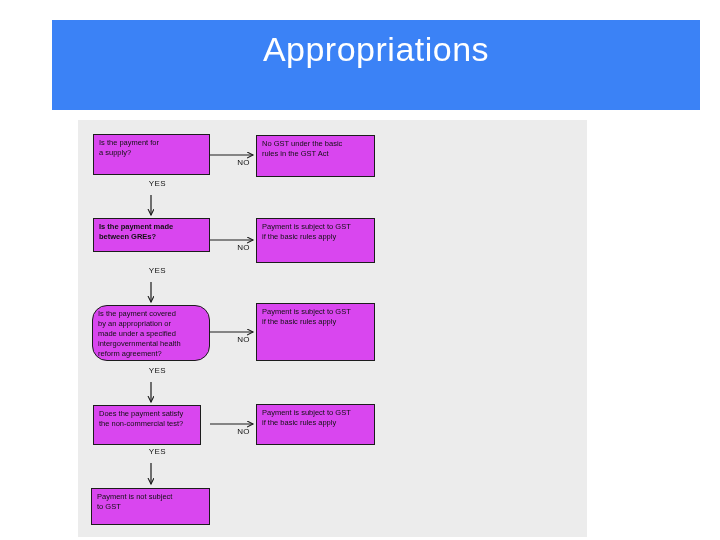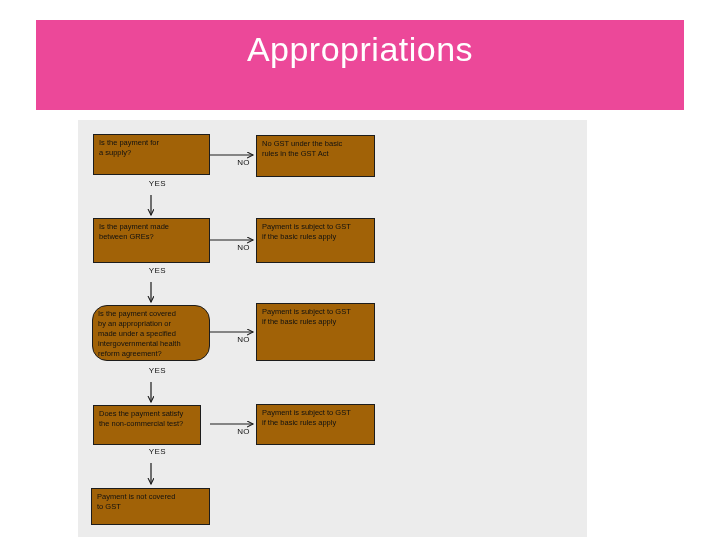--- a/index.html
+++ b/index.html
@@ -5,52 +5,52 @@
   html, body { margin: 0; padding: 0; background: #ffffff; }
   #slide {
     position: relative;
     width: 720px; height: 540px;
     background: #ffffff;
     overflow: hidden;
     font-family: "Liberation Sans", sans-serif;
   }
   
   #band {
-    position: absolute; left: 36px; top: 20px;
+    position: absolute; left: 52px; top: 20px;
     width: 648px; height: 90px;
-    background: #ec4899;
+    background: #3b82f6;
   }
   #band h1 {
     margin: 0; padding-top: 10px;
     text-align: center;
     font-family: "Liberation Sans", sans-serif;
     font-size: 34px; font-weight: 400;
     letter-spacing: 0.5px;
     color: #ffffff;
   }
   
   #panel {
     position: absolute; left: 78px; top: 120px;
     width: 509px; height: 417px;
     background: #ececec;
   }
   
   .fbox {
     position: absolute;
     box-sizing: border-box;
-    background: #a16207;
+    background: #d946ef;
     border: 1.5px solid #1c1c1c;
     padding: 3px 3px 0 5px;
     font-size: 7.5px; line-height: 10px;
     color: #111111;
     white-space: pre-line;
   }
   #q1 { left: 93px;  top: 134px; width: 117px; height: 41px; }
   #r1 { left: 256px; top: 135px; width: 119px; height: 42px; }
-  #q2 { left: 93px;  top: 218px; width: 117px; height: 45px; }
+  #q2 { left: 93px;  top: 218px; width: 117px; height: 34px; font-weight: bold; }
   #r2 { left: 256px; top: 218px; width: 119px; height: 45px; }
   #q3 { left: 92px;  top: 305px; width: 118px; height: 56px; border-radius: 15px; }
   #r3 { left: 256px; top: 303px; width: 119px; height: 58px; }
   #q4 { left: 93px;  top: 405px; width: 108px; height: 40px; }
   #r4 { left: 256px; top: 404px; width: 119px; height: 41px; }
   #q5 { left: 91px;  top: 488px; width: 119px; height: 37px; }
   
   .lbl {
     position: absolute;
     width: 30px;
@@ -116,21 +116,21 @@
 by an appropriation or
 made under a specified
 intergovernmental health
 reform agreement?</div>
   <div class="fbox" id="r3">Payment is subject to GST
 if the basic rules apply</div>
   <div class="fbox" id="q4">Does the payment satisfy
 the non-commercial test?</div>
   <div class="fbox" id="r4">Payment is subject to GST
 if the basic rules apply</div>
-  <div class="fbox" id="q5">Payment is not covered
+  <div class="fbox" id="q5">Payment is not subject
 to GST</div>
 
   <div class="lbl" id="yes1">YES</div>
   <div class="lbl" id="yes2">YES</div>
   <div class="lbl" id="yes3">YES</div>
   <div class="lbl" id="yes4">YES</div>
   <div class="lbl" id="no1">NO</div>
   <div class="lbl" id="no2">NO</div>
   <div class="lbl" id="no3">NO</div>
   <div class="lbl" id="no4">NO</div>

